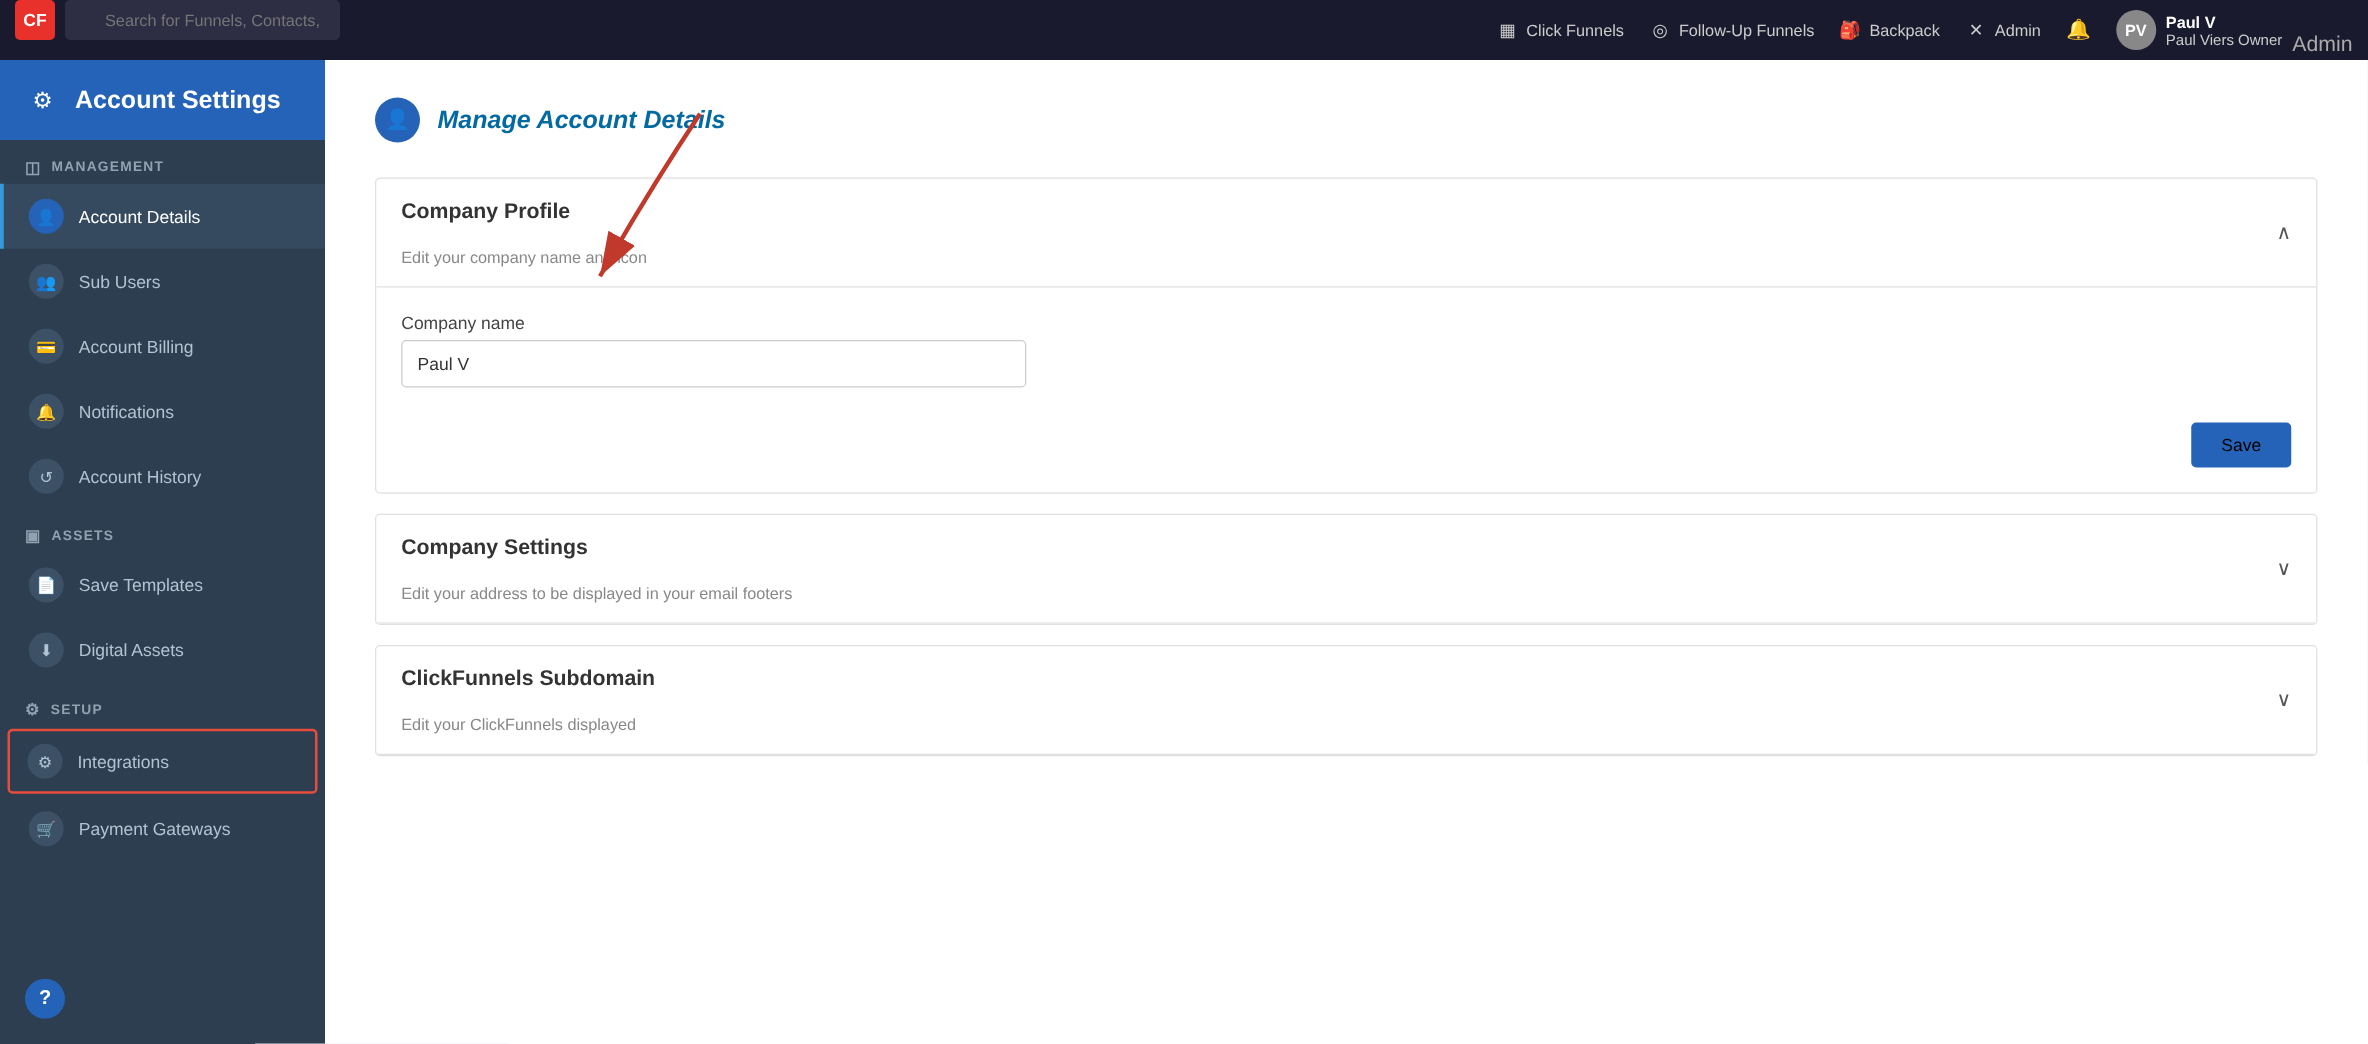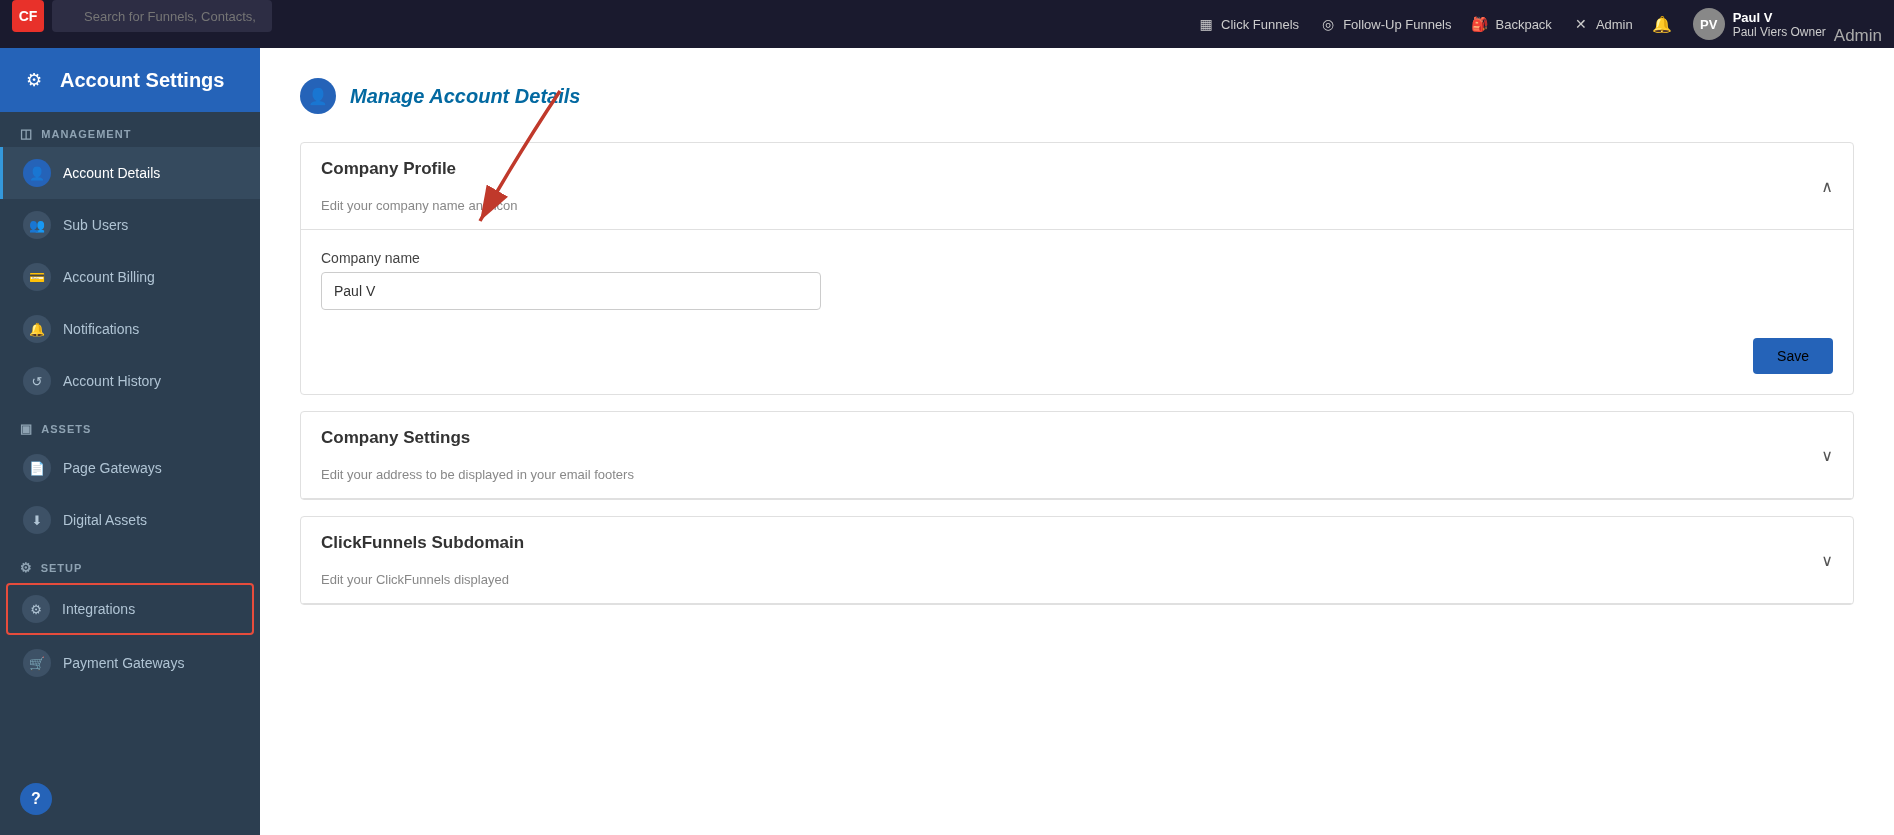--- a/index.html
+++ b/index.html
@@ -443,21 +443,21 @@
       <span>Account History</span>
     </div>
 
     <div class="sidebar-section-label">
       <span class="section-icon">▣</span>
       <span>Assets</span>
     </div>
 
     <div class="sidebar-item">
       <div class="item-icon">📄</div>
-      <span>Page Gateways</span>
+      <span>Save Templates</span>
     </div>
     <div class="sidebar-item">
       <div class="item-icon">⬇</div>
       <span>Digital Assets</span>
     </div>
 
     <div class="sidebar-section-label">
       <span class="section-icon">⚙</span>
       <span>Setup</span>
     </div>

